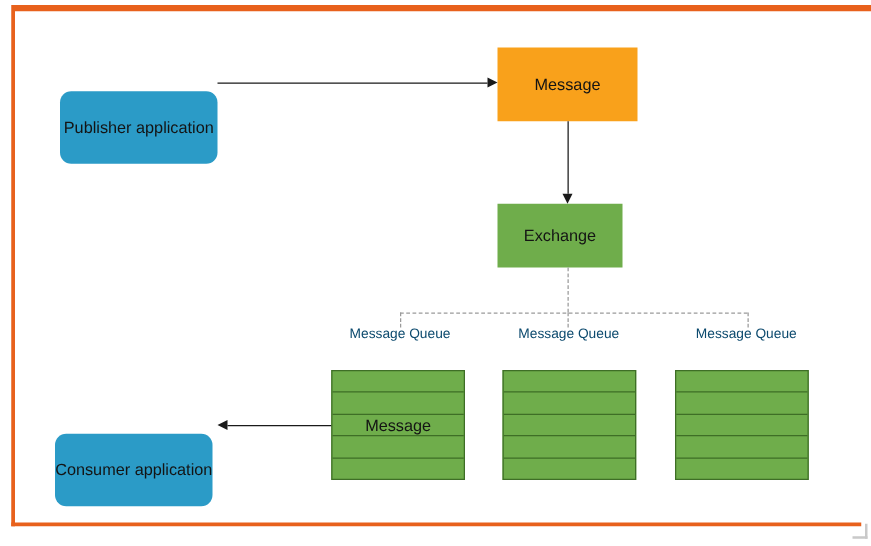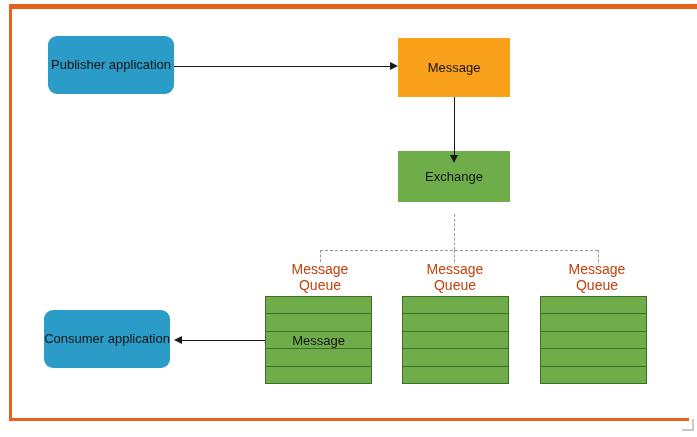--- a/index.html
+++ b/index.html
@@ -19,43 +19,43 @@
   }
   .frame{position:absolute;background:var(--frame);}
   .frame-top{left:10px;top:4px;width:687px;height:5px;}
   .frame-left{left:9px;top:4px;width:3px;height:417px;}
   .frame-bottom{left:9px;top:418px;width:680px;height:3px;}
 
   .node{
     position:absolute;display:flex;align-items:center;justify-content:center;
     text-align:center;font-size:13px;line-height:1.2;
   }
-  .blue{background:var(--publisher-consumer);border-radius:9px;}
+  .blue{background:var(--publisher-consumer);border-radius:9px;margin-top:37px;}
   .orange{background:var(--message);}
   .green{background:var(--exchange);}
 
   #publisher{left:48px;top:36px;width:126px;height:58px;}
   #message-node{left:398px;top:38px;width:112px;height:59px;}
-  #exchange{left:398px;top:151px;width:112px;height:51px;}
+  #exchange{left:398px;top:163px;width:100px;height:51px;}
   #consumer{left:44px;top:310px;width:126px;height:58px;}
 
   .line{position:absolute;}
   .h-line{border-top:1px solid var(--arrow);height:0;}
   .v-line{border-left:1px solid var(--arrow);width:0;}
   .dash-h{position:absolute;border-top:1px dashed var(--dash);height:0;}
   .dash-v{position:absolute;border-left:1px dashed var(--dash);width:0;}
 
   .arrow{position:absolute;width:0;height:0;}
   .arrow-right{border-left:8px solid var(--arrow);border-top:4px solid transparent;border-bottom:4px solid transparent;}
   .arrow-down{border-top:8px solid var(--arrow);border-left:4px solid transparent;border-right:4px solid transparent;}
   .arrow-left{border-right:8px solid var(--arrow);border-top:4px solid transparent;border-bottom:4px solid transparent;}
 
   .queue-label{
     position:absolute;top:261px;width:84px;text-align:center;
-    font-size:14px;line-height:1.15;color:#c2410c;
+    font-size:11px;line-height:1.15;color:#0c4a6e;
   }
   .queue{
     position:absolute;top:296px;width:107px;height:88px;
     display:flex;flex-direction:column;
     border:1px solid var(--queue-border);box-sizing:border-box;background:var(--queue-fill);
   }
   .queue .row{
     flex:1;border-bottom:1px solid var(--queue-border);
     display:flex;align-items:center;justify-content:center;
     font-size:13px;color:#141414;box-sizing:border-box;

